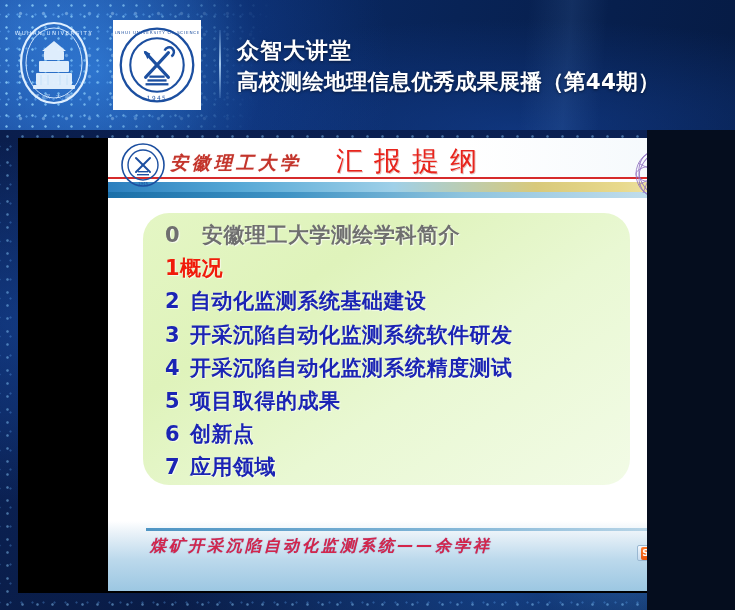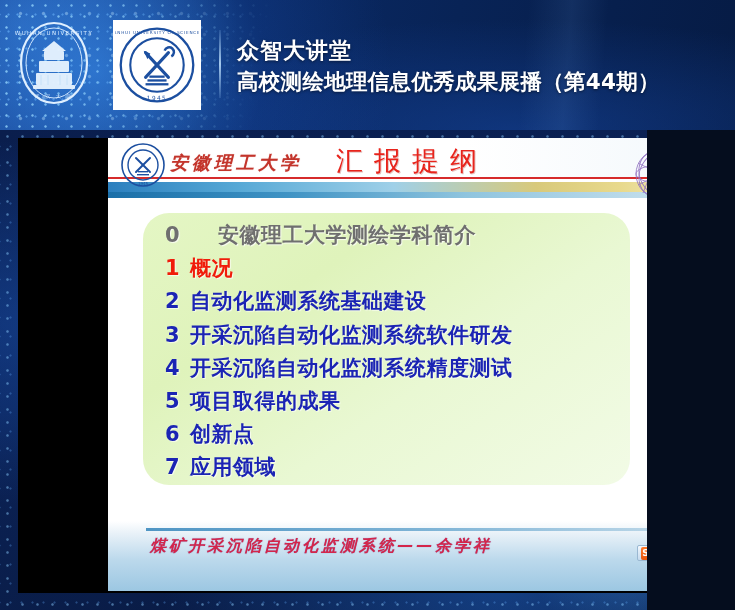--- a/index.html
+++ b/index.html
@@ -235,28 +235,28 @@
     font-size: 21px;
     font-weight: bold;
     letter-spacing: 0.5px;
   }
 
   .lvl-muted .oi-num,
   .lvl-muted .oi-text {
     color: #6f6f6f;
     text-shadow: 1px 1px 1px rgba(255,255,255,0.8);
   }
-  .lvl-muted .oi-text { margin-left: 38px; }
+  .lvl-muted .oi-text { margin-left: 22px; }
 
   .lvl-active .oi-num,
   .lvl-active .oi-text {
     color: #f01c0a;
     text-shadow: 1px 1px 1px rgba(255,255,255,0.7);
   }
-  .lvl-active .oi-text { margin-left: 10px; }
+  .lvl-active .oi-text { }
 
   .lvl-normal .oi-num,
   .lvl-normal .oi-text {
     color: #1b24b4;
     text-shadow: 1px 1px 1px rgba(255,255,255,0.7);
   }
   .lvl-normal .oi-text { margin-left: 10px; }
 
   
   .slide-footer {

